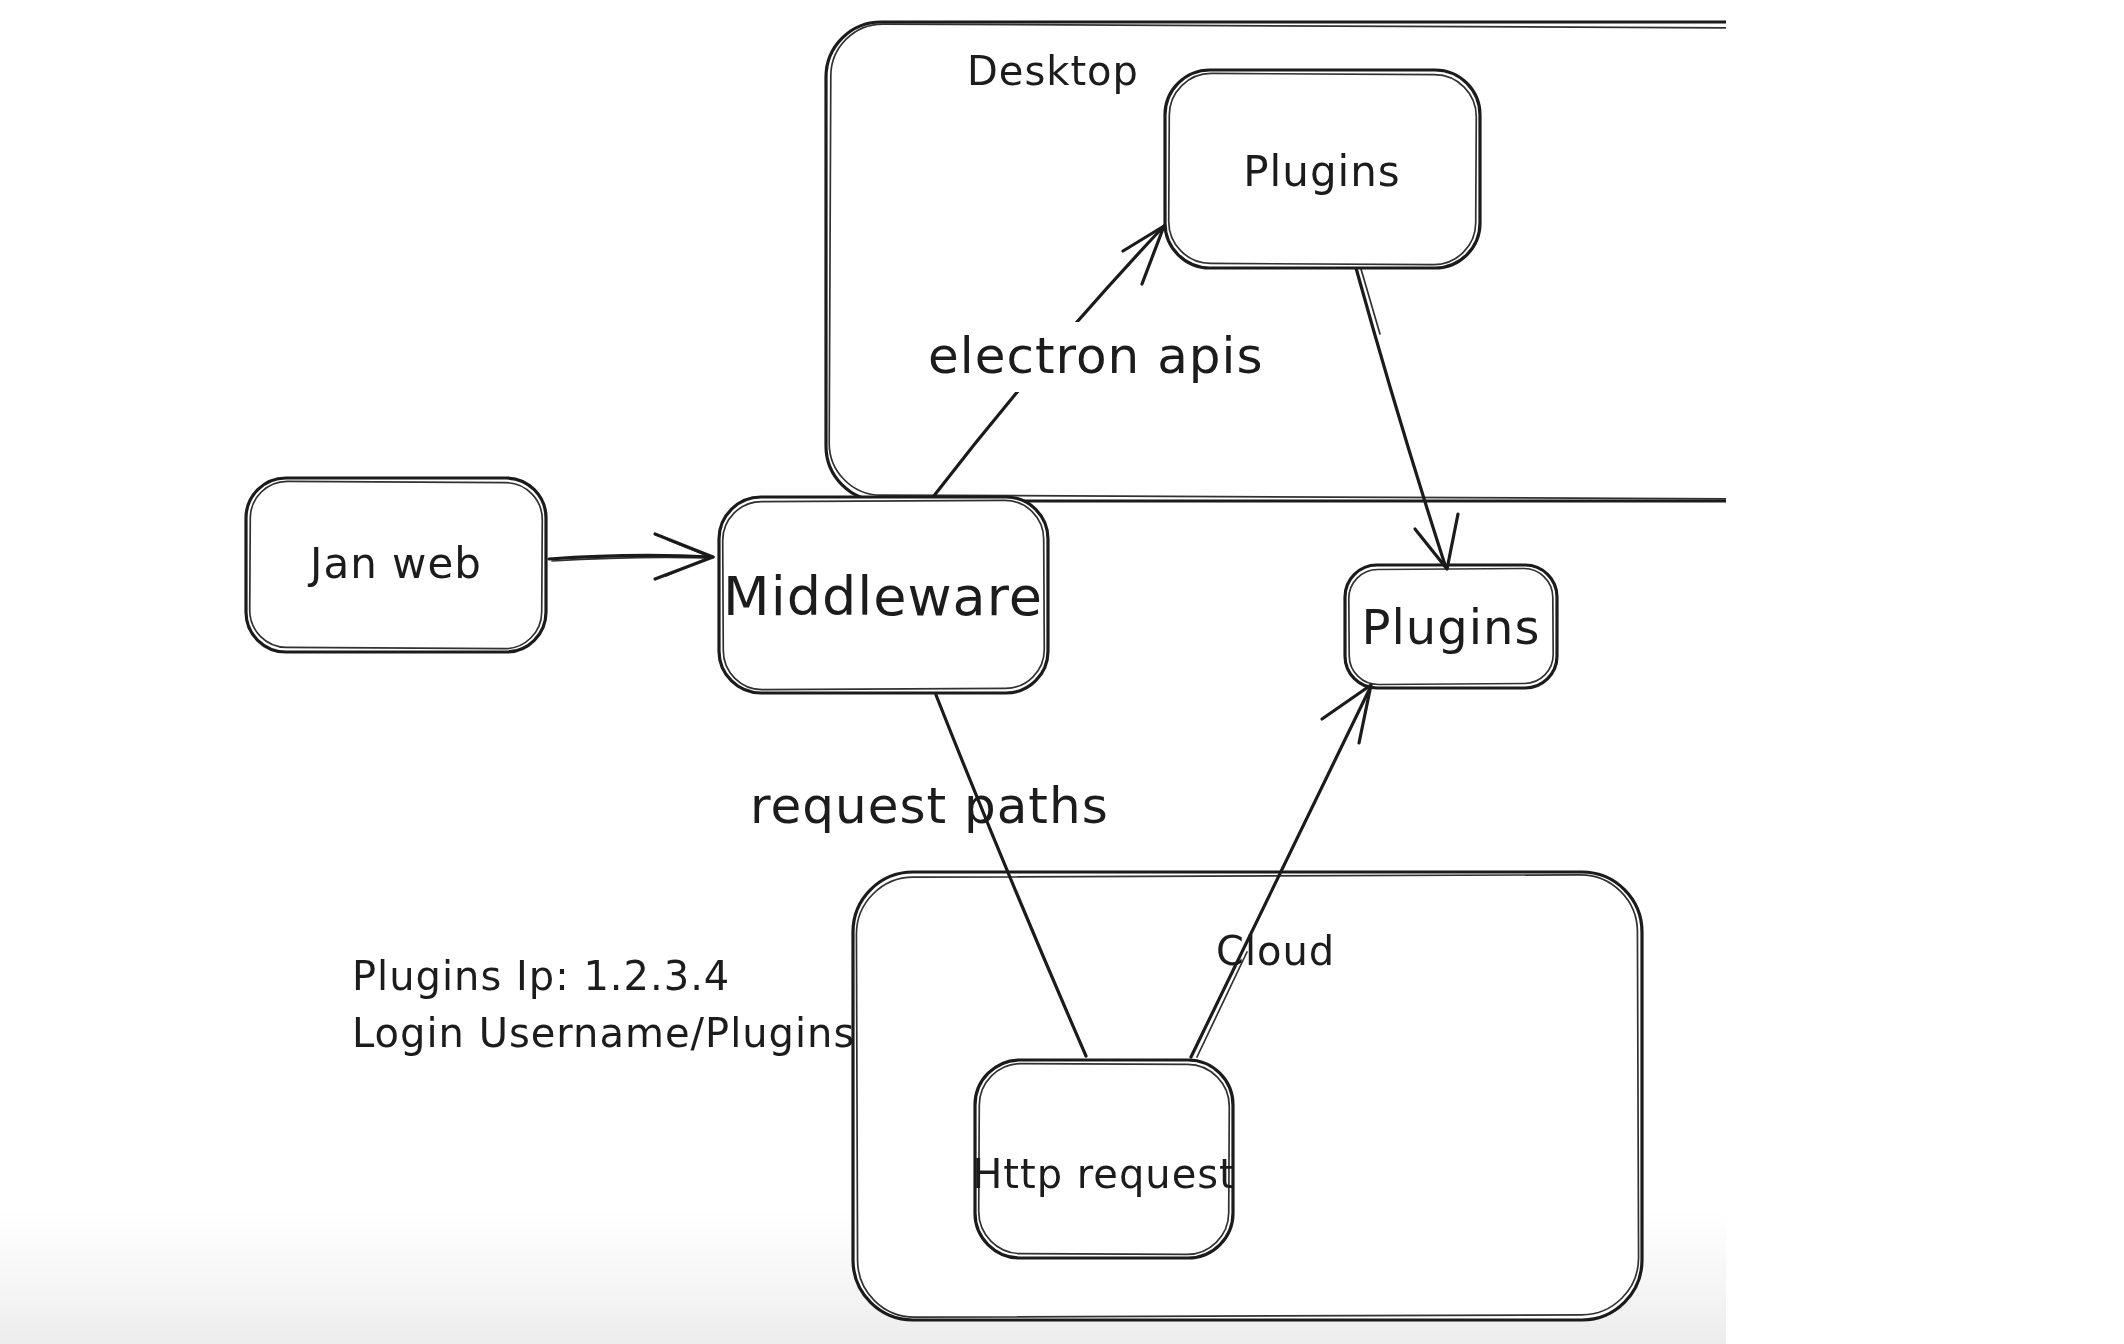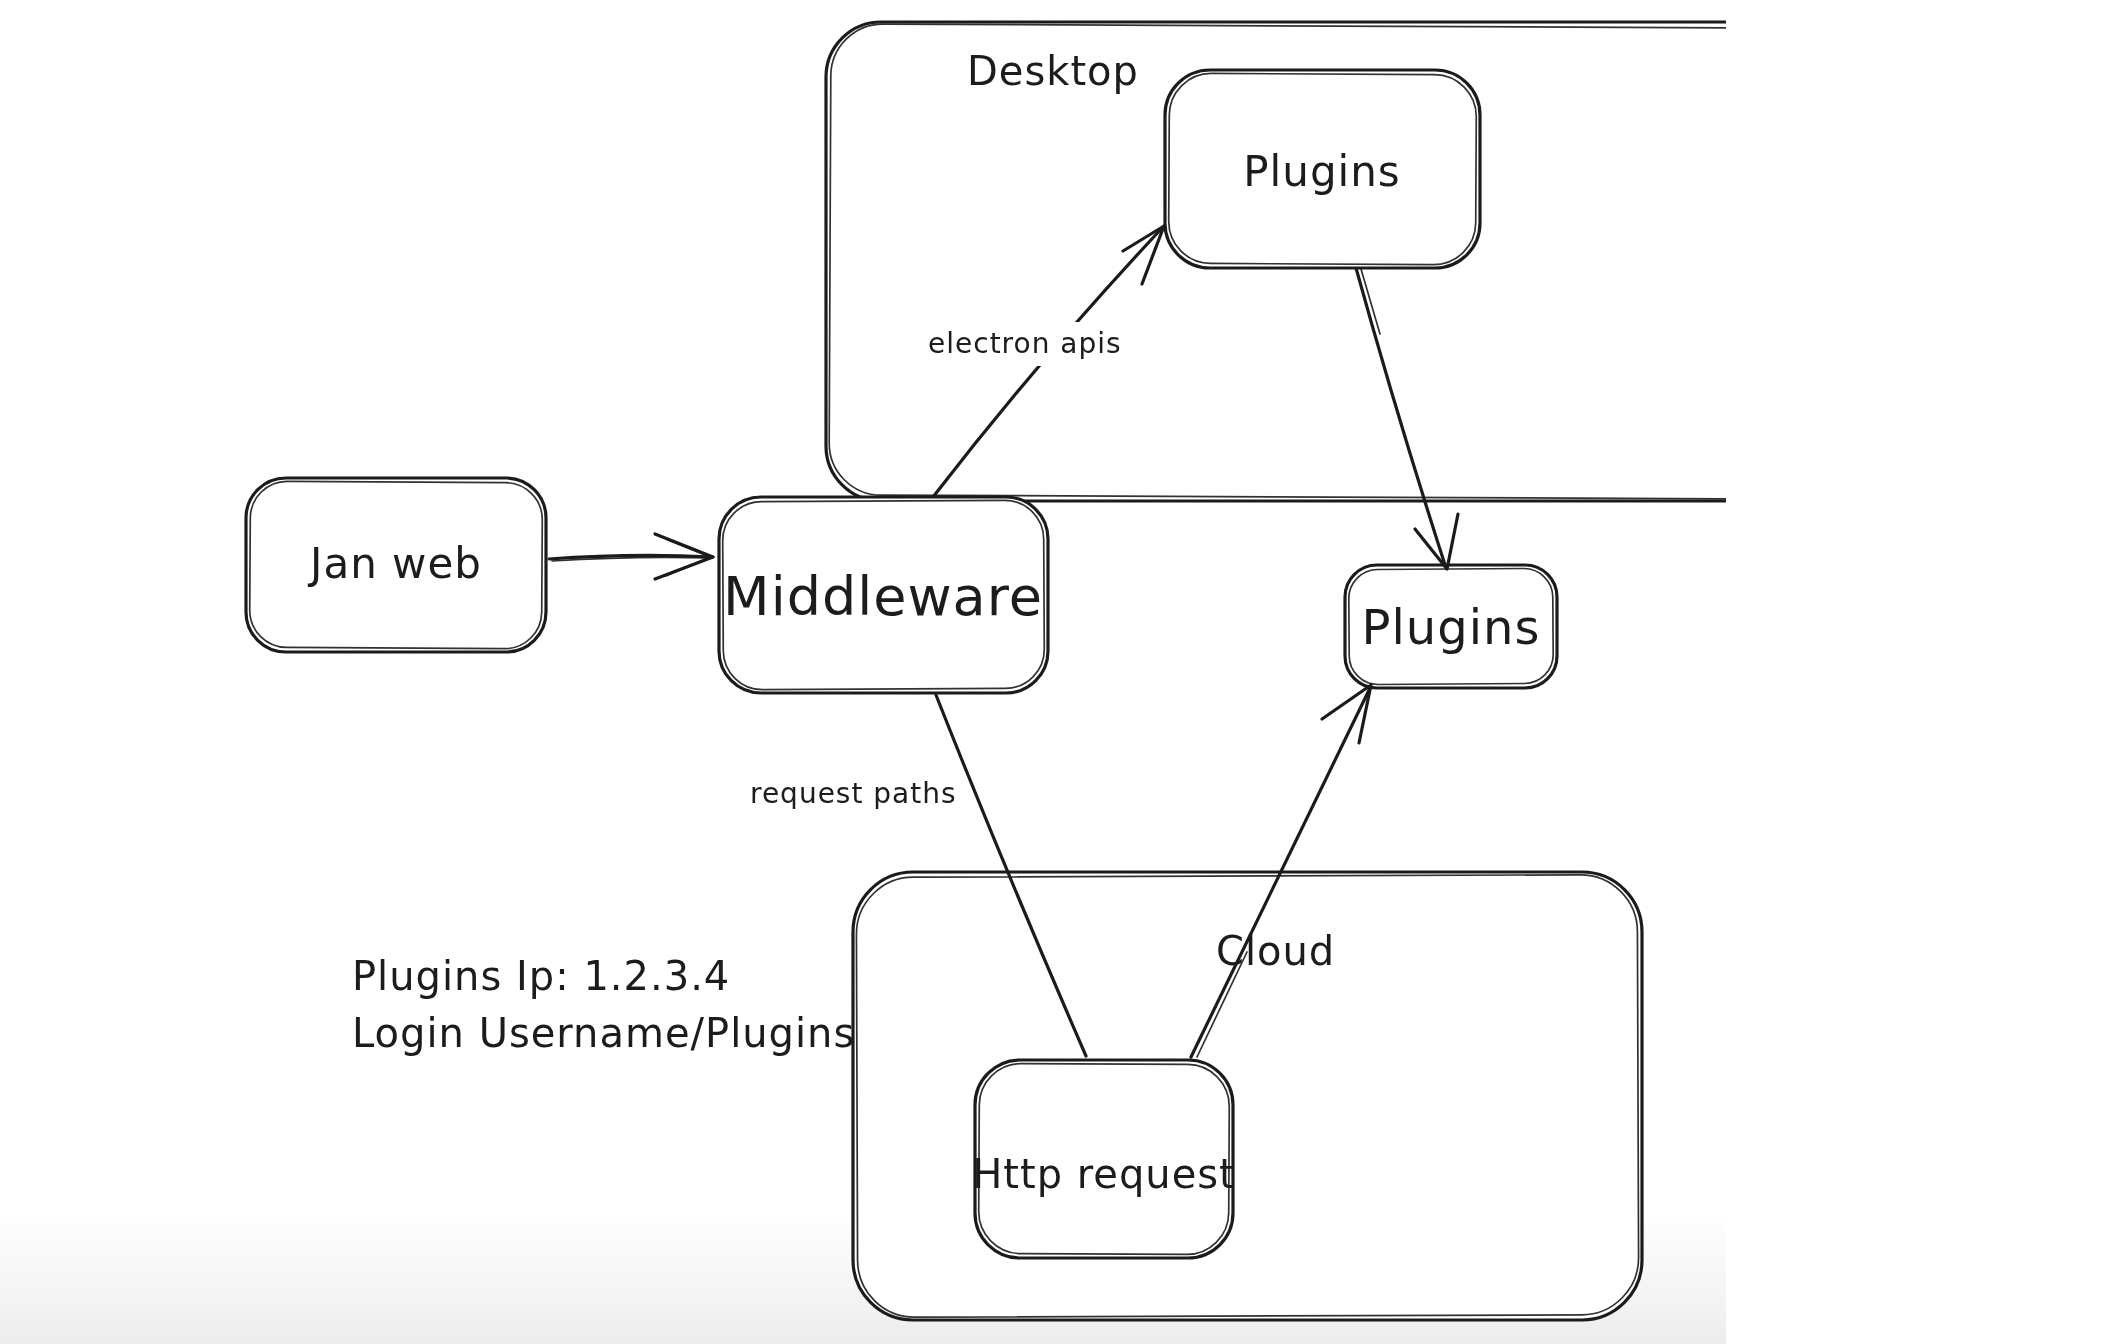--- a/index.html
+++ b/index.html
@@ -39,21 +39,21 @@
     color: #1c1c1c;
     letter-spacing: 1px;
     font-size: 40px;
     line-height: 1.15;
     user-select: none;
   }
   .label.centered {
     transform: translate(-50%, -50%);
   }
   .edge-label {
-    font-size: 28px;
+    font-size: 50px;
   }
   .edge-label.masked {
     background: #ffffff;
     padding: 6px 12px;
   }
   .annotation {
     line-height: 57px;
   }
 </style>
 </head>

